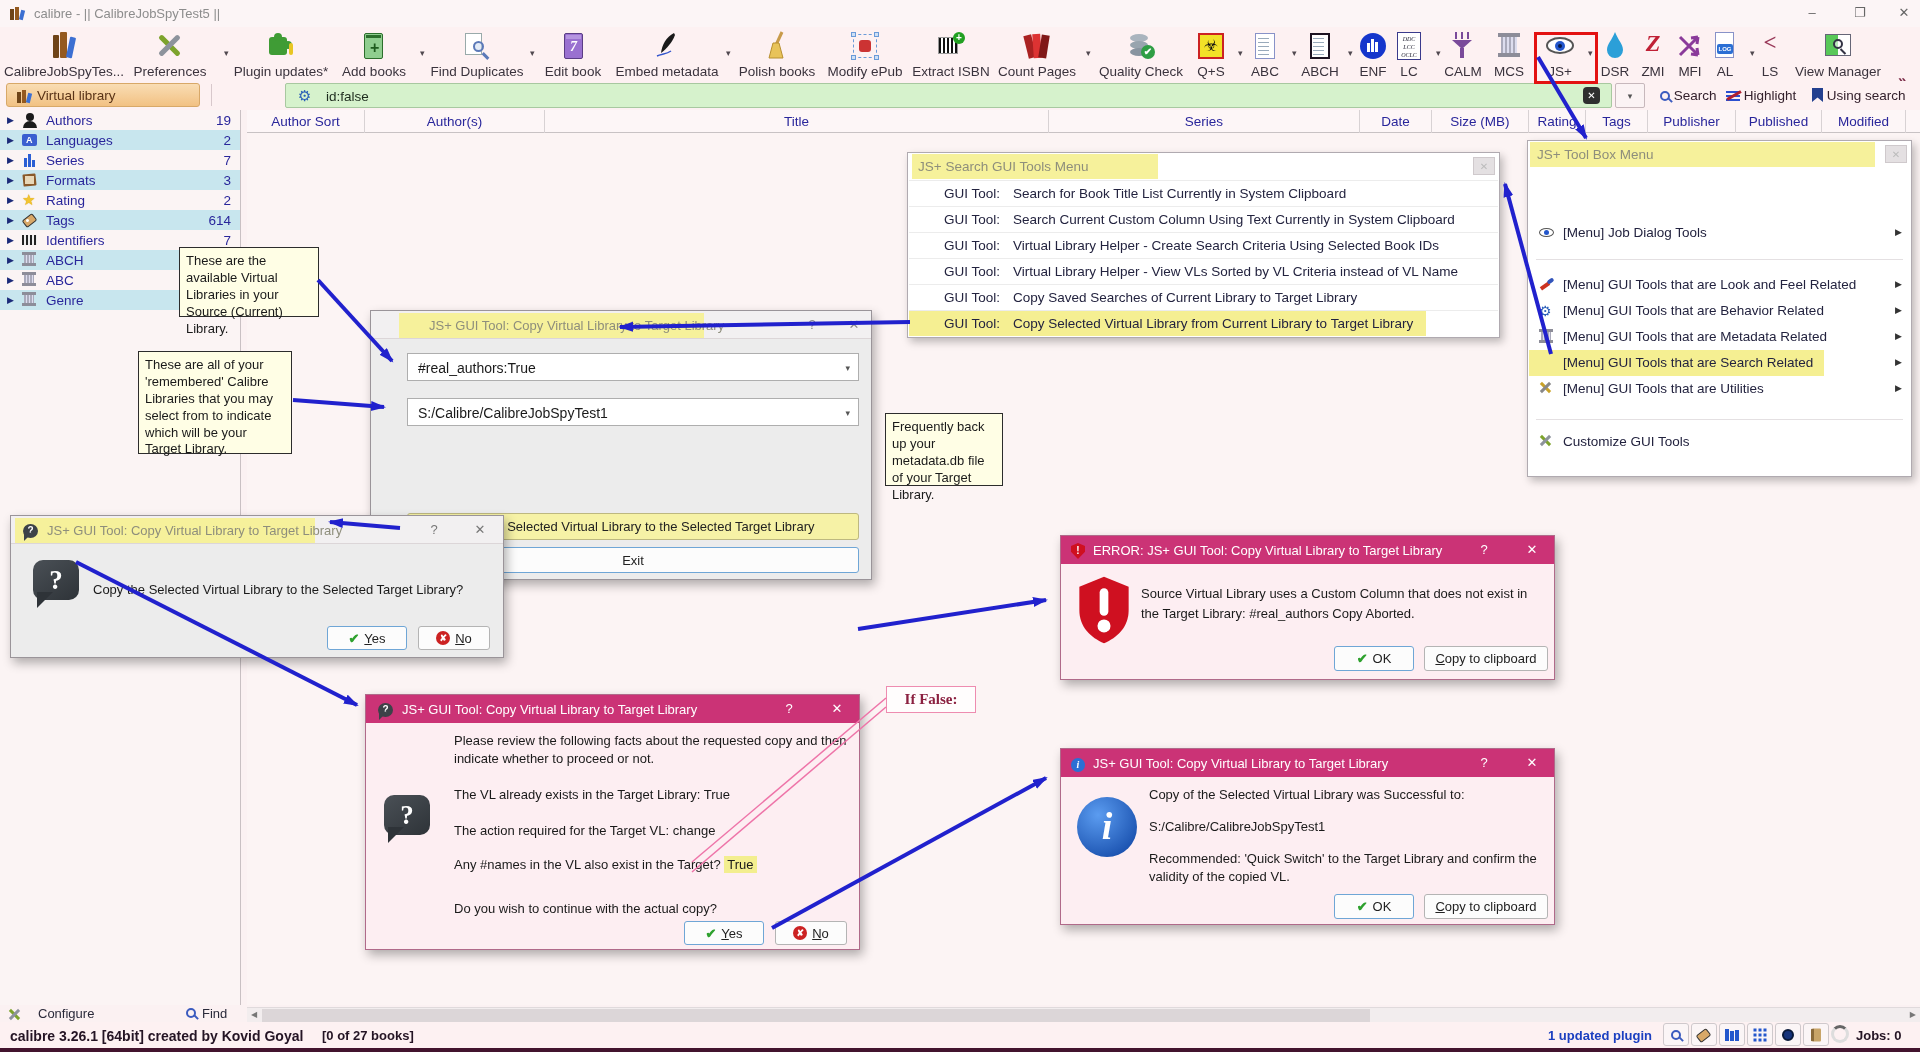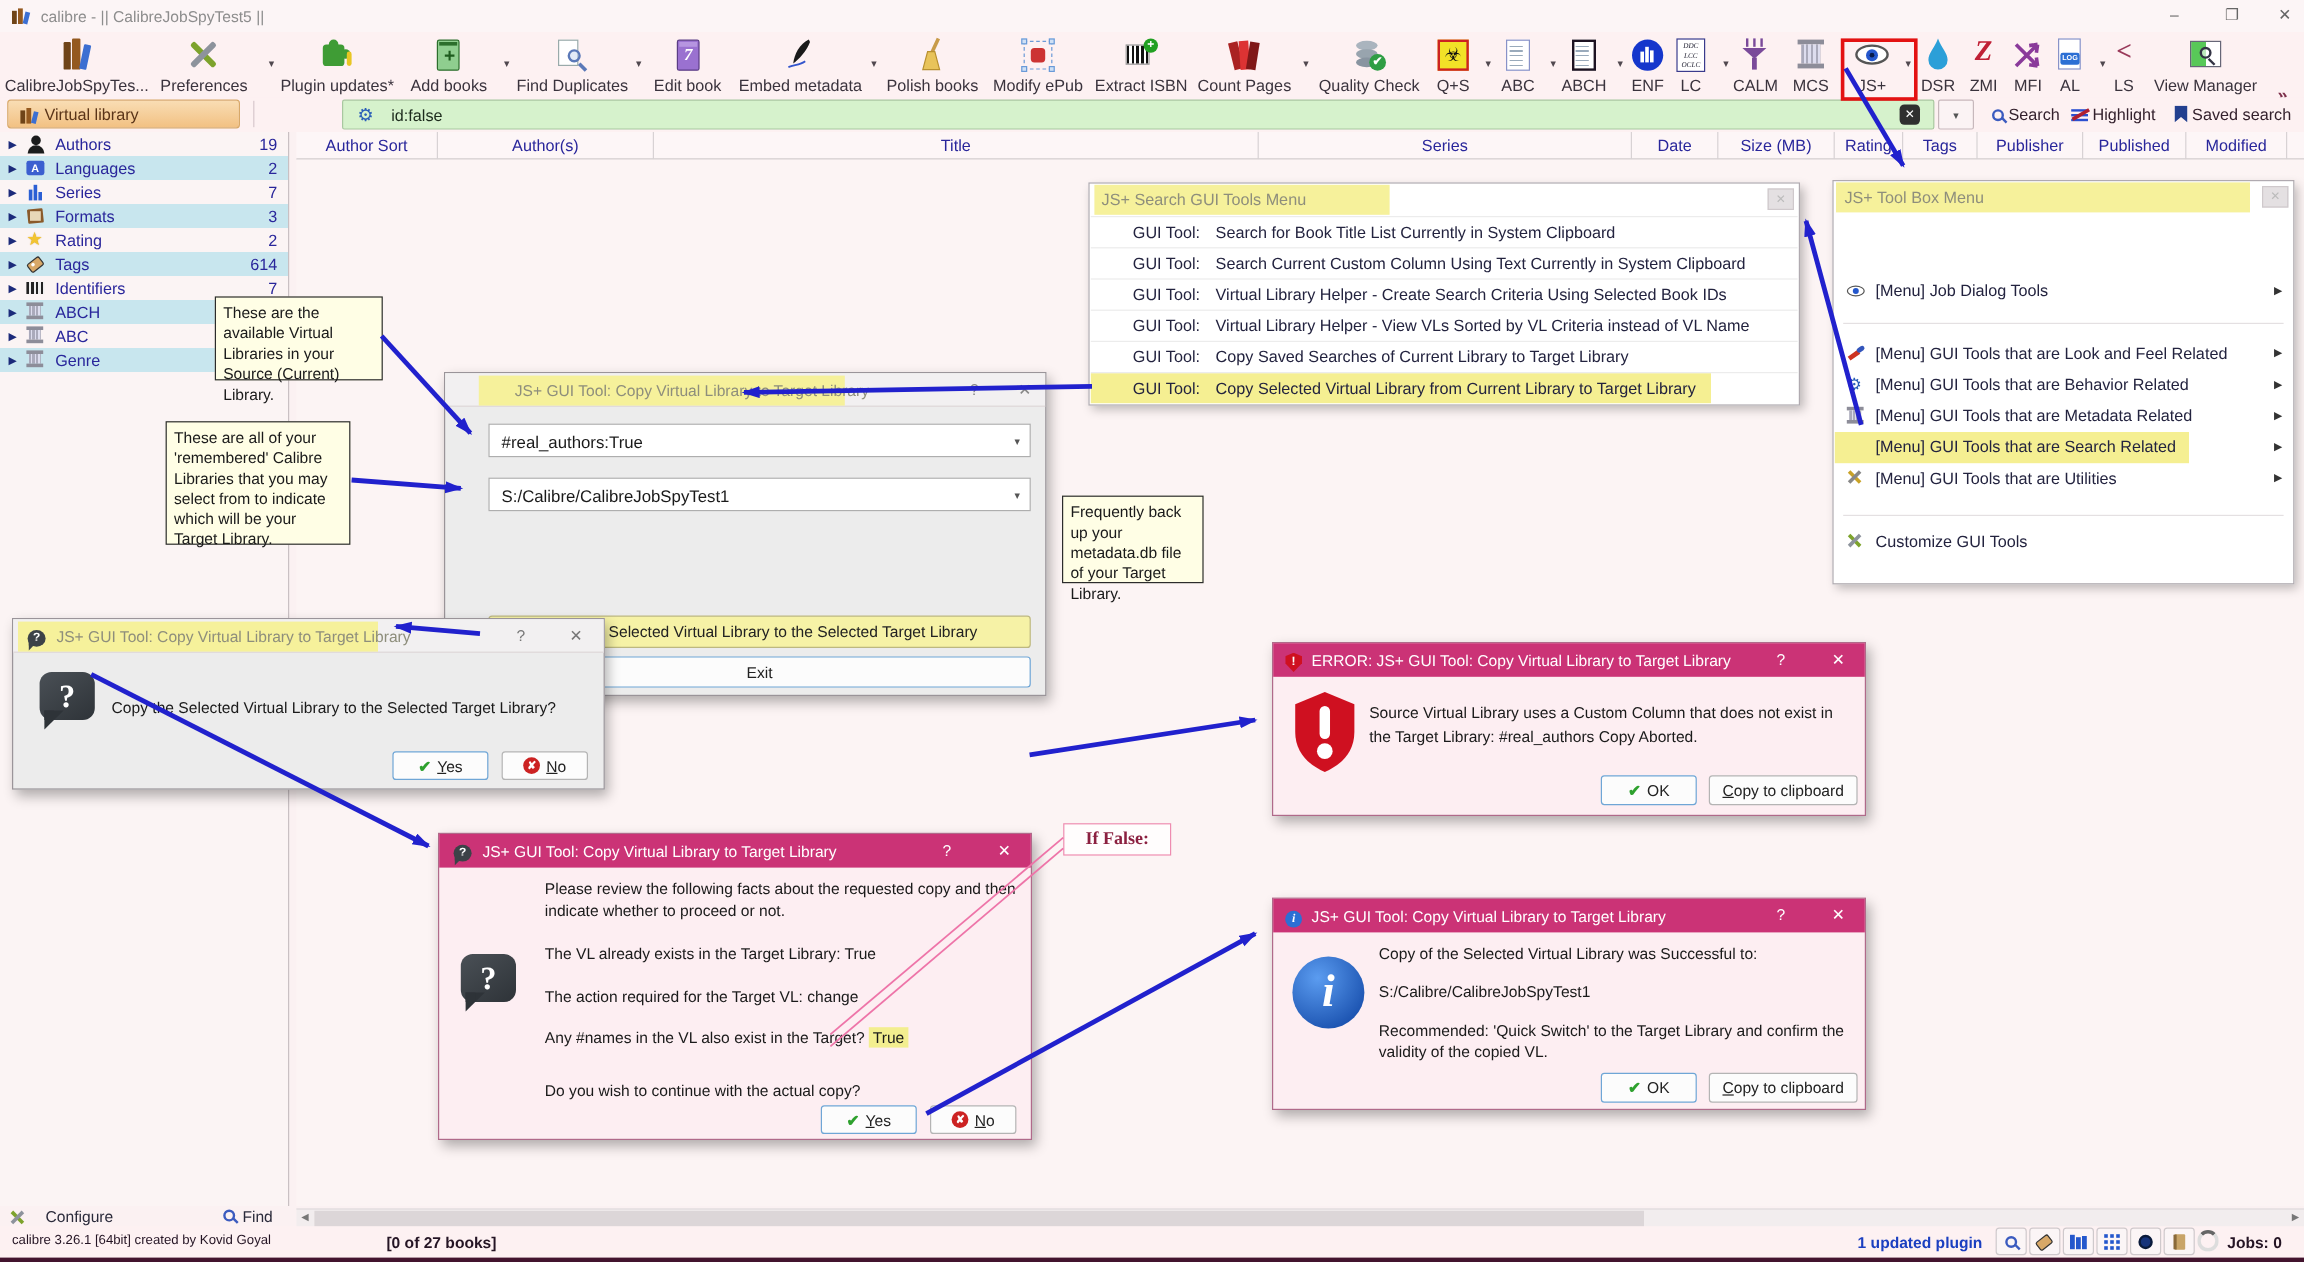--- a/index.html
+++ b/index.html
@@ -217,21 +217,21 @@
 .dtext{position:absolute;font-size:13px;color:#1a1a1a;white-space:nowrap}
 .truechip{background:#f3ee8f;padding:1px 3px}
 
 .note{position:absolute;background:#fffee5;border:1px solid #2c2c2c;padding:5px 6px;font-size:13px;color:#1a1a1a;line-height:1.3;z-index:45}
 #iffalse{position:absolute;left:886px;top:686px;width:90px;height:27px;border:1px solid #ee8cb0;background:#fffdfd;color:#8b2040;font:bold 15px/25px "Liberation Serif",serif;text-align:center;z-index:45}
 
 #hscroll{left:247px;top:1007px;width:1673px;height:15px;background:#f2edee;border-top:1px solid #e0dadc}
 #hthumb{position:absolute;left:15px;top:1px;width:1108px;height:13px;background:#dcd6d8;cursor:pointer}
 .scrar{position:absolute;top:2px;font-size:8px;color:#777;cursor:pointer}
 #statusbar{left:0;top:1022px;width:1920px;height:26px;background:#fdf1f2}
-#statusbar .sleft{position:absolute;left:10px;top:6px;font-weight:normal;color:#241424;font-size:11px}
+#statusbar .sleft{position:absolute;left:10px;top:6px;font-weight:bold;color:#241424;font-size:14px}
 #statusbar .sbooks{position:absolute;left:322px;top:6px;font-weight:bold;color:#241424;font-size:13px}
 #pluglink{position:absolute;left:1548px;top:6px;color:#1b3fc0;font-weight:bold;font-size:13px;cursor:pointer}
 .stbtn{position:absolute;top:1px;width:26px;height:23px;border:1px solid #cfc9cc;border-radius:3px;background:#fbf5f6;cursor:pointer}
 .stbtn .cnt{position:absolute;left:50%;top:50%;transform:translate(-50%,-50%)}
 .colsico i{position:absolute;background:#2457cc}
 .colsico i:nth-child(1){left:0;top:0;width:4px;height:12px}
 .colsico i:nth-child(2){left:5px;top:2px;width:4px;height:10px}
 .colsico i:nth-child(3){left:10px;top:1px;width:4px;height:11px}
 .gridico{position:relative;width:13px;height:13px}
 .gridico i{position:absolute;width:3px;height:3px;background:#2457cc}
@@ -488,21 +488,21 @@
   </div>
   <div class="abs vsep"></div>
   <div class="abs" id="searchfield">
     <span class="abs gearg" style="left:12px;top:3px;font-size:15px">⚙</span>
     <span class="qy">id:false</span>
   </div>
   <div class="abs" id="clearbtn">✕</div>
   <div class="abs" id="searchdd">▾</div>
   <span class="abs srlabel" style="left:1660px"><span class="magico"></span> <span>Search</span></span>
   <span class="abs srlabel" style="left:1726px"><span class="hlico"><i></i><i></i><i></i><i></i></span> <span>Highlight</span></span>
-  <span class="abs srlabel" style="left:1812px"><span class="bmico"></span> <span>Saved search</span></span>
+  <span class="abs srlabel" style="left:1812px"><span class="bmico"></span> <span>Using search</span></span>
 </div>
 
 <div class="abs" id="sidebar">
   <div class="srow" style="top:0">
     <span class="ar">▶</span>
     <span class="sic i-person">
         <i></i>
         <i></i>
       </span>
     <span class="sl">Authors</span>
@@ -635,21 +635,21 @@
     <span class="pfx">GUI Tool:</span>
       <span class="mlb">Copy Saved Searches of Current Library to Target Library</span>
   </div>
   <div class="mrow hl" style="top:157px">
     <span class="binoc"><i></i><i></i><i></i></span>
     <span class="pfx">GUI Tool:</span>
       <span class="mlb">Copy Selected Virtual Library from Current Library to Target Library</span>
   </div>
 </div>
 
-<div class="menu" style="left:1527px;top:150px;width:385px;height:337px">
+<div class="menu" style="left:1527px;top:140px;width:385px;height:337px">
   <div class="menu-title">
     <span class="ychip" style="left:2px;width:345px"></span>
     <span class="mtext" style="left:9px">JS+ Tool Box Menu</span>
     <span class="mclose" style="right:4px">✕</span>
   </div>
   <div class="trow" style="top:79px">
     <span class="tic ic eye-sm">
         <i></i>
         <i></i>
       </span>

